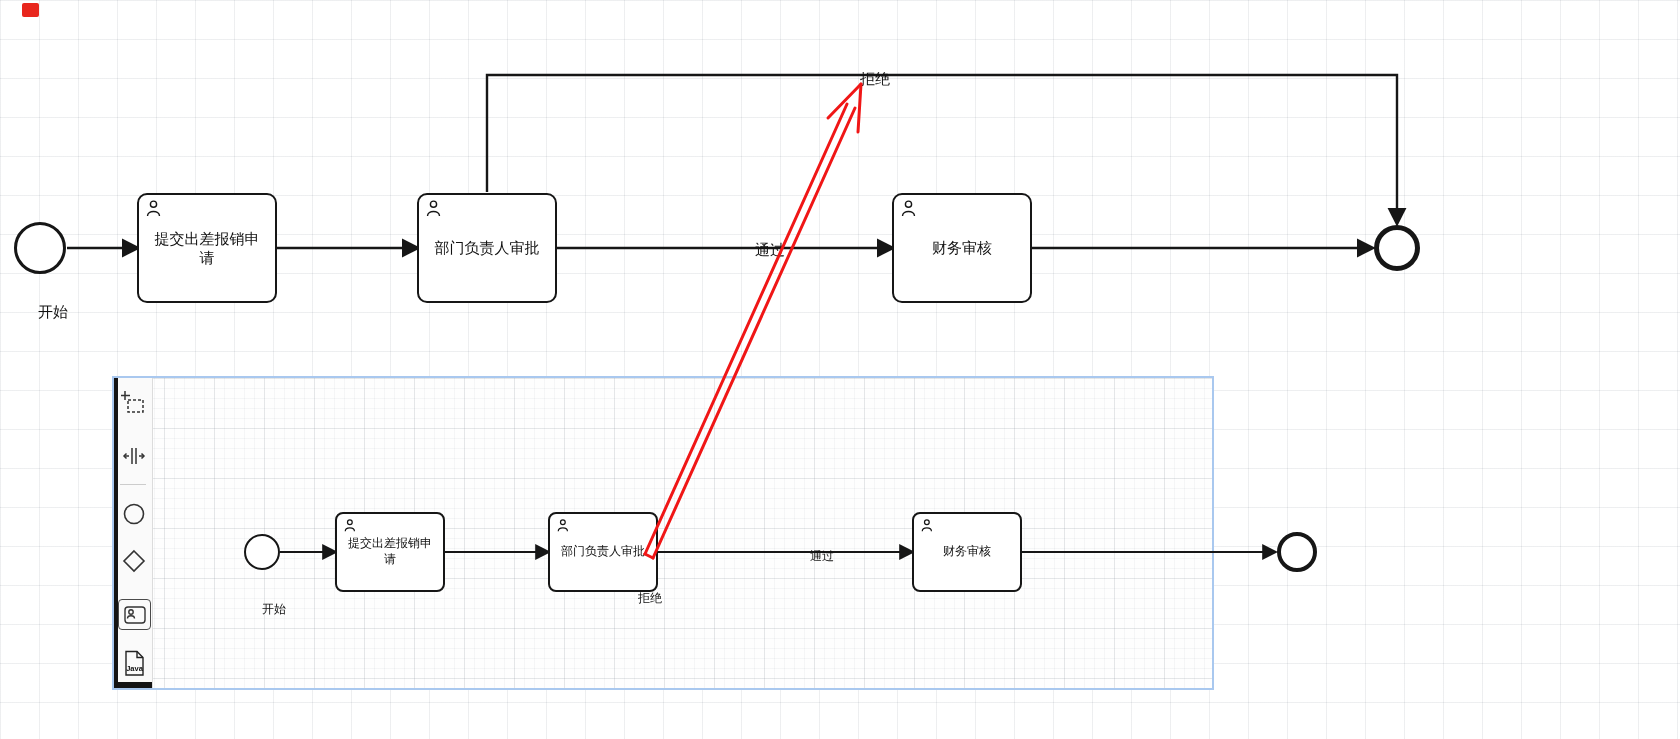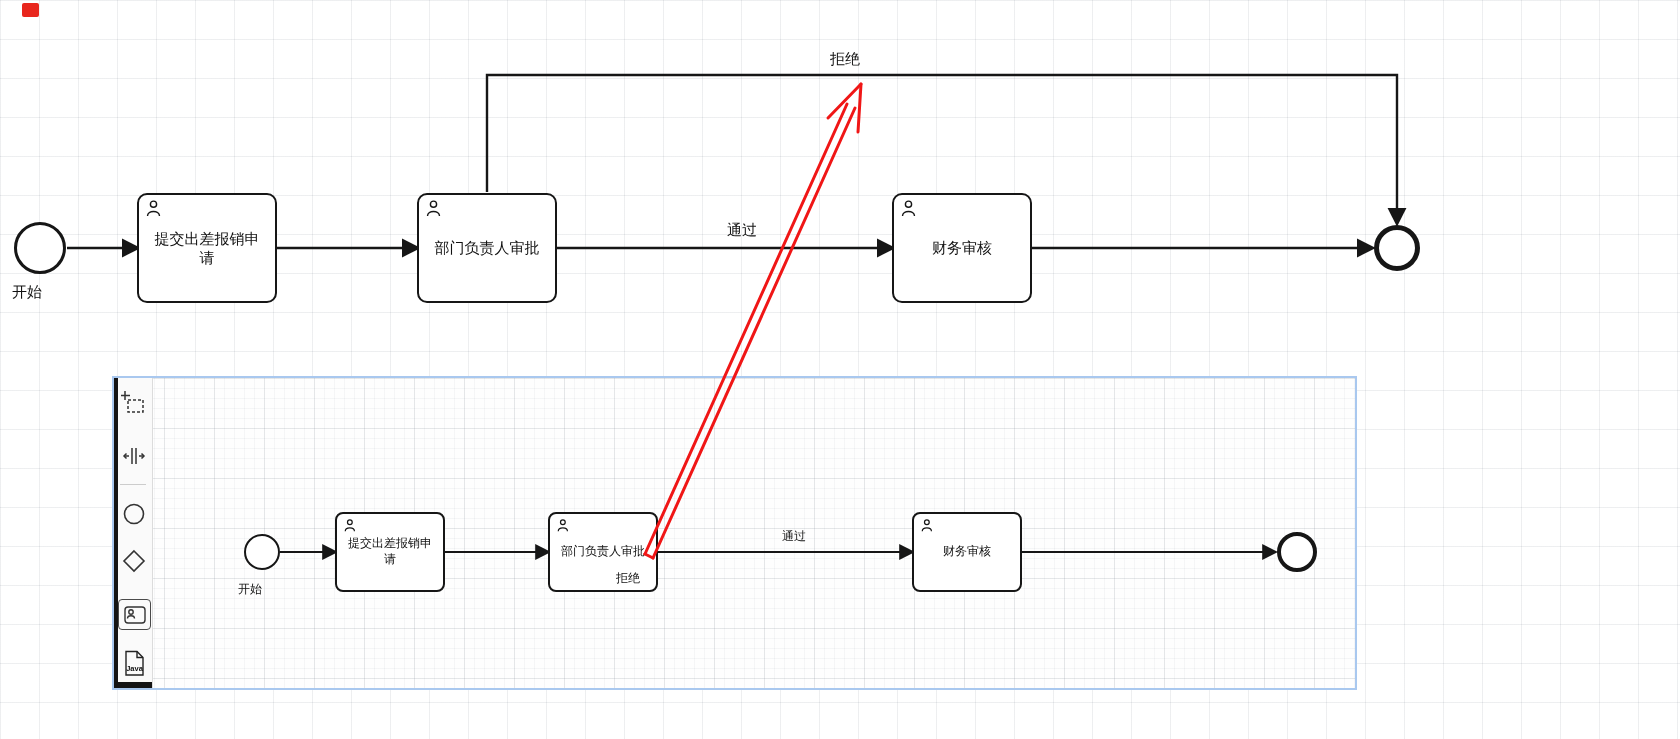--- a/index.html
+++ b/index.html
@@ -26,25 +26,25 @@
   .task-sm { width:110px; height:80px; font-size:12px; border-radius:8px; }
   .task-sm .lbl { width:88px; }
   .person { position:absolute; top:5px; left:7px; }
 
   .event { position:absolute; border-radius:50%; background:#fff; z-index:3; box-sizing:border-box; }
   .start-lg { left:14px; top:222px; width:52px; height:52px; border:3px solid #161616; }
   .end-lg   { left:1374px; top:225px; width:46px; height:46px; border:5px solid #161616; }
   .start-sm { left:244px; top:534px; width:36px; height:36px; border:2px solid #161616; }
   .end-sm   { left:1277px; top:532px; width:40px; height:40px; border:4px solid #161616; }
 
-  .flow-label { position:absolute; z-index:4; text-align:left; }
+  .flow-label { position:absolute; z-index:4; text-align:right;margin-top:20px; }
   .fl-lg { font-size:15px; }
   .fl-sm { font-size:12px; }
 
-  .panel { position:absolute; left:112px; top:376px; width:1245px; height:314px;
+  .panel { position:absolute; left:112px; top:376px; width:1102px; height:314px;
     border:2px solid #a9c8ef; box-sizing:border-box; z-index:1;
     background:#fefefe;
     background-image:
       linear-gradient(to right, rgba(140,150,160,0.16) 1px, transparent 1px),
       linear-gradient(to bottom, rgba(140,150,160,0.16) 1px, transparent 1px),
       linear-gradient(to right, rgba(140,150,160,0.08) 1px, transparent 1px),
       linear-gradient(to bottom, rgba(140,150,160,0.08) 1px, transparent 1px);
     background-size: 50px 50px, 50px 50px, 10px 10px, 10px 10px; }
   .palette { position:absolute; left:0; top:0; width:38px; height:100%;
     background:#fafafa; border-right:1px solid #dcdcdc; }

